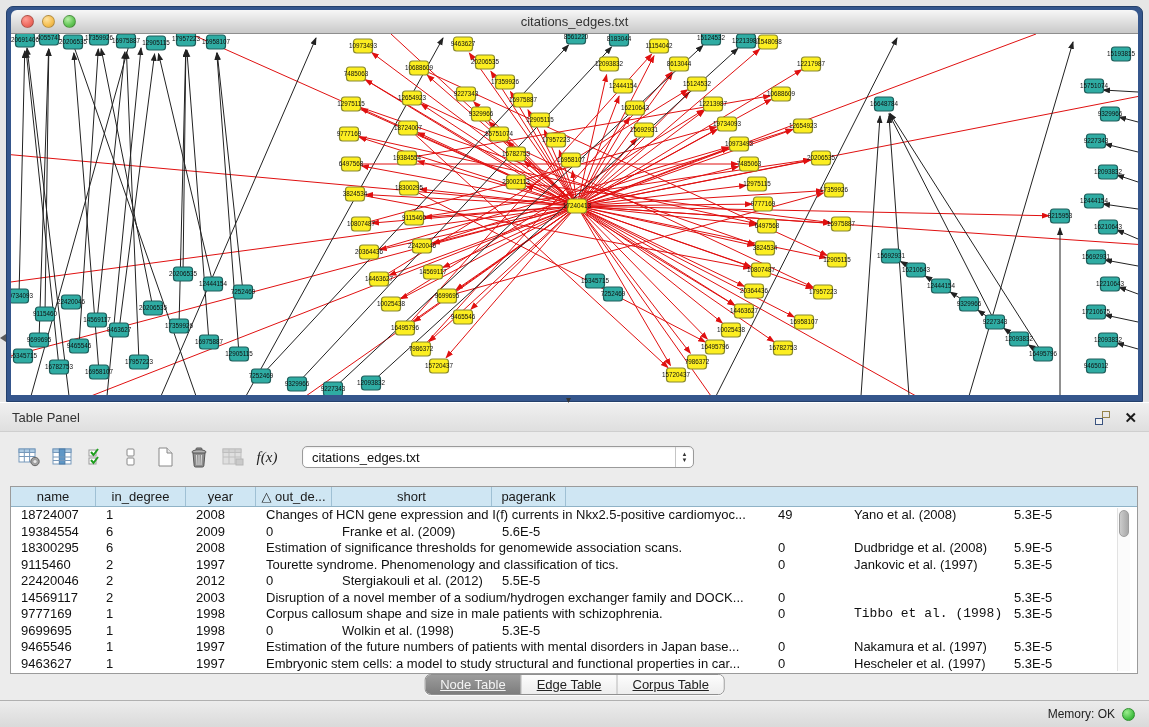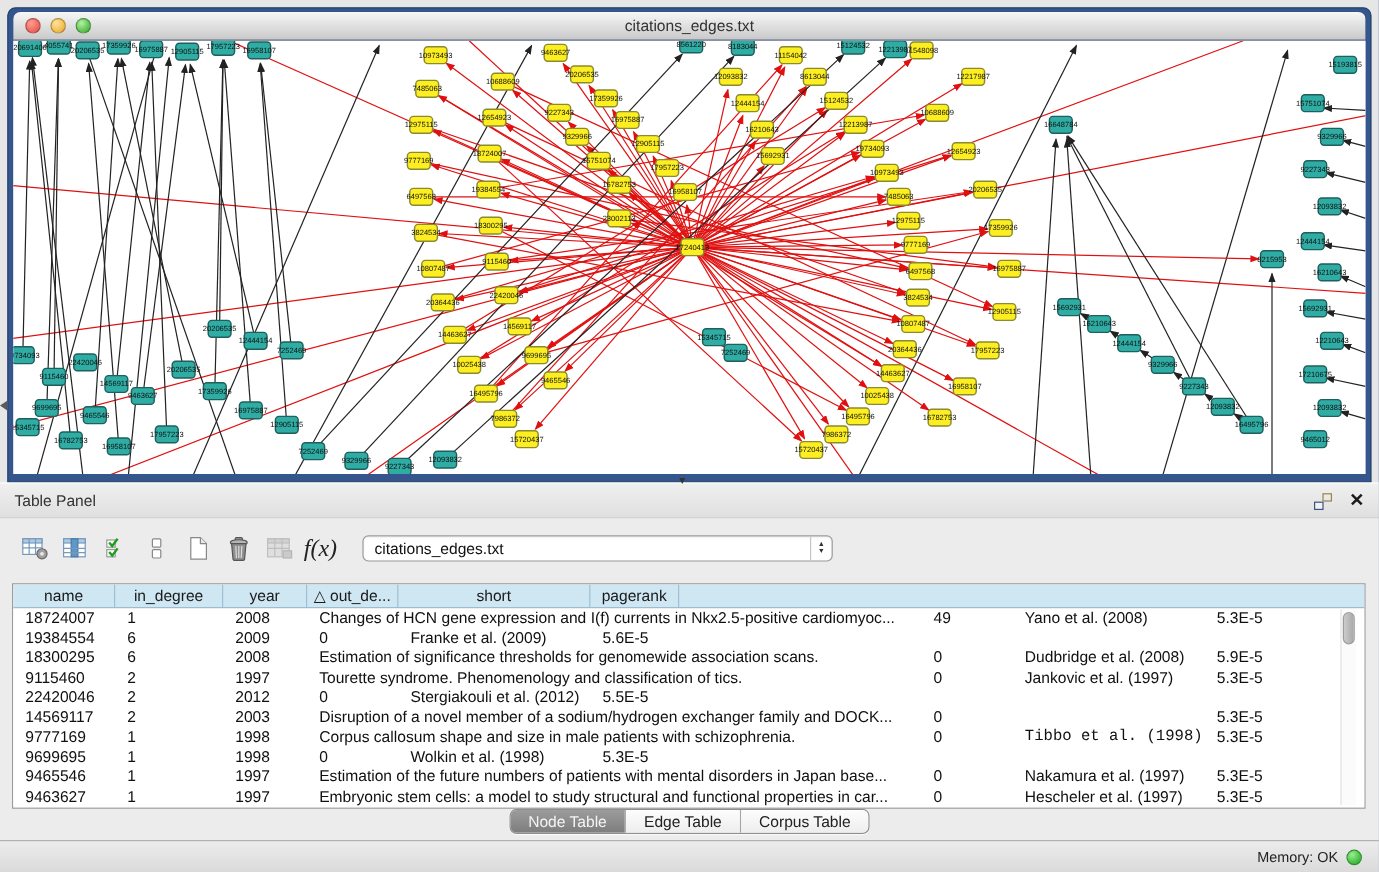--- a/index.html
+++ b/index.html
@@ -33,21 +33,21 @@
   .panel-header .ptitle{position:absolute;left:12px;top:0;line-height:30px;font-size:13px;color:#333;}
   .ph-icons{position:absolute;right:12px;top:8px;display:flex;gap:14px;align-items:center;}
   .float-ic{position:relative;width:15px;height:14px;}
   .float-ic .sq1{position:absolute;right:0;top:0;width:8px;height:7px;border:1px solid #96854d;background:transparent;}
   .float-ic .sq2{position:absolute;left:0;bottom:0;width:8px;height:7px;border:1px solid #3a537f;background:#f2f2f2;}
   .close-x{font-size:15px;font-weight:bold;color:#1a1a1a;line-height:14px;cursor:default;}
   .panel-body{position:absolute;left:0;top:432px;width:1149px;height:268px;background:#ececec;}
   
   .toolbar{position:absolute;left:16px;top:10px;height:30px;display:flex;align-items:center;}
   .tbtn{width:26px;height:26px;margin-right:8px;display:flex;align-items:center;justify-content:center;}
-  .fx{font-family:"Liberation Serif", serif;font-style:italic;font-size:20px;color:#222;}
+  .fx{font-family:"Liberation Serif", serif;font-style:italic;font-size:15px;color:#222;}
   .combo{margin-left:14px;width:392px;height:22px;background:#fff;border:1px solid #9a9a9a;
     border-radius:5px;display:flex;align-items:center;font-size:13px;color:#111;padding-left:9px;
     box-shadow:inset 0 1px 2px rgba(0,0,0,.08);}
   .combo-arrows{margin-left:auto;align-self:stretch;width:18px;border-left:1px solid #c5c5c5;
     display:flex;flex-direction:column;align-items:center;justify-content:center;font-size:6px;line-height:6px;color:#333;}
   
   .table-wrap{position:absolute;left:10px;top:54px;width:1128px;height:188px;background:#fff;
     border:1px solid #9b9b9b;overflow:hidden;}
   .thead{display:flex;height:20px;background:#cfe6f3;border-bottom:1px solid #8fb2c6;}
   .th{border-right:1px solid #9fc0d4;font-size:13px;color:#1a1a1a;text-align:center;
@@ -56,21 +56,21 @@
   .trow{display:flex;height:16.5px;font-size:13px;line-height:16.5px;color:#101010;background:#fff;}
   .td{padding-left:10px;overflow:hidden;white-space:nowrap;flex:none;}
   .vscroll{position:absolute;top:21px;right:7px;width:13px;bottom:2px;background:#fbfbfb;border-left:1px solid #e2e2e2;}
   .vthumb{position:absolute;top:2px;left:1px;width:10px;height:27px;
     background:linear-gradient(90deg,#cccccc,#a8a8a8);border-radius:5px;border:1px solid #9d9d9d;}
   
   .tabs{position:absolute;top:242px;left:50%;transform:translateX(-50%);display:flex;height:21px;
     border:1px solid #8f8f8f;border-radius:6px;overflow:hidden;background:#f6f6f6;
     box-shadow:0 1px 0 rgba(255,255,255,.7);}
   .tab{padding:0 15px;font-size:13px;line-height:20px;color:#222;border-right:1px solid #a5a5a5;
-    background:linear-gradient(#fdfdfd,#ededed);white-space:nowrap;}
+    background:linear-gradient(#fdfdfd,#ededed);white-space:nowrap;text-decoration:underline;}
   .tab:last-child{border-right:none;}
   .tab.active{background:linear-gradient(#9c9c9c,#7d7d7d);color:#f4f4f4;}
   
   .statusbar{position:absolute;left:0;top:700px;width:1149px;height:27px;
     background:linear-gradient(#ececec,#dadada);border-top:1px solid #b0b0b0;
     display:flex;align-items:center;justify-content:flex-end;padding-right:14px;font-size:12px;color:#222;gap:7px;}
   .mem-dot{width:13px;height:13px;border-radius:50%;
     background:radial-gradient(circle at 35% 30%, #9bee8e, #3dbb3d 70%);border:1px solid #2f8f2f;}
 </style>
 </head>

